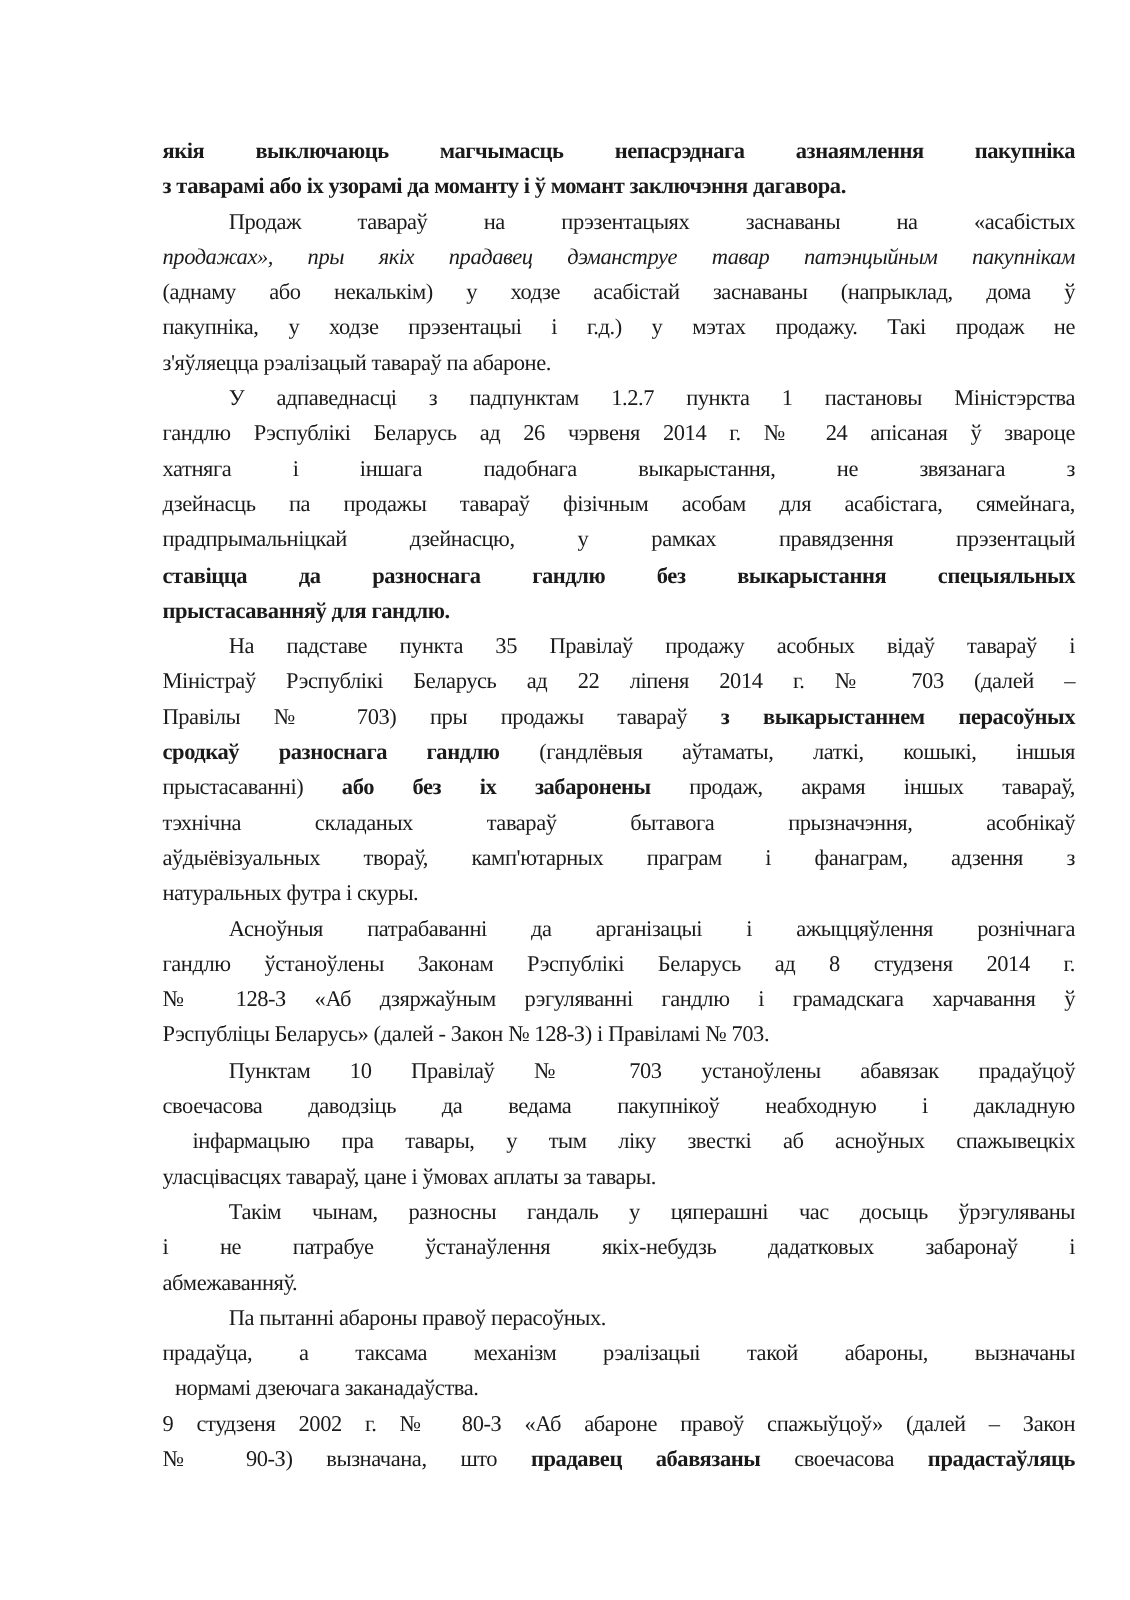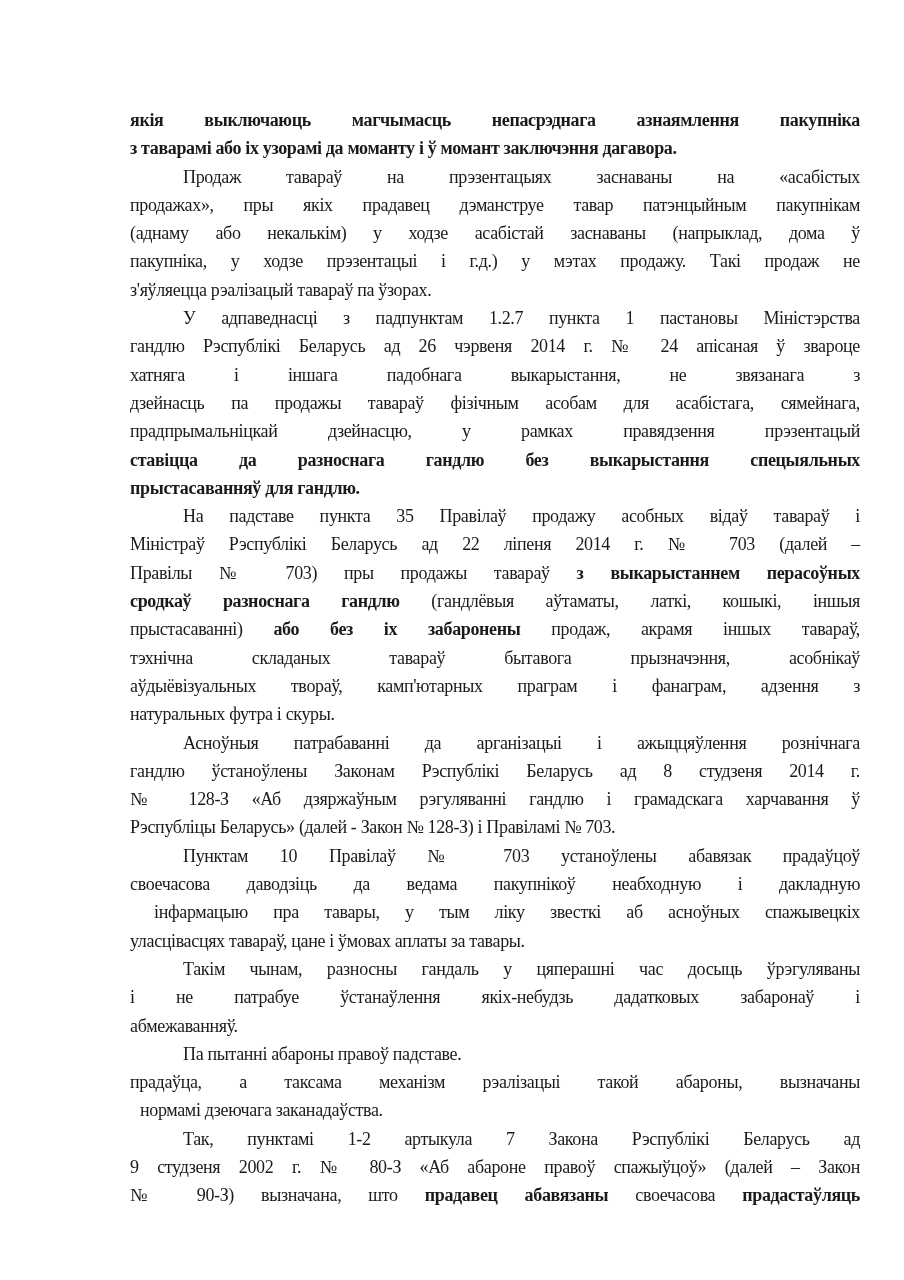--- a/index.html
+++ b/index.html
@@ -41,24 +41,24 @@
   .line > span { white-space: pre; }
   .b { font-weight: bold; }
 </style>
 </head>
 <body>
 
 <div class="page" id="page">
     <div class="line" style="word-spacing: 0px;"><span class="b">якія выключаюць магчымасць непасрэднага азнаямлення пакупніка</span></div>
     <div class="line last" style="word-spacing: 0px;"><span class="b">з таварамі або іх узорамі да моманту і ў момант заключэння дагавора.</span></div>
     <div class="line indent" style="word-spacing: 0px;"><span>Продаж тавараў на прэзентацыях заснаваны на «асабістых</span></div>
-    <div class="line" style="word-spacing: 0px;"><span>продажах», пры якіх прадавец дэманструе тавар патэнцыйным пакупнікам</span></div>
+    <div class="line" style="word-spacing: 0px; font-style: italic;"><span>продажах», пры якіх прадавец дэманструе тавар патэнцыйным пакупнікам</span></div>
     <div class="line" style="word-spacing: 0px;"><span>(аднаму або некалькім) у ходзе асабістай заснаваны (напрыклад, дома ў</span></div>
     <div class="line" style="word-spacing: 0px;"><span>пакупніка, у ходзе прэзентацыі і г.д.) у мэтах продажу. Такі продаж не</span></div>
-    <div class="line last" style="word-spacing: 0px;"><span>з'яўляецца рэалізацый тавараў па ўзорах.</span></div>
+    <div class="line last" style="word-spacing: 0px;"><span>з'яўляецца рэалізацый тавараў па абароне.</span></div>
     <div class="line indent" style="word-spacing: 0px;"><span>У адпаведнасці з падпунктам 1.2.7 пункта 1 пастановы Міністэрства</span></div>
     <div class="line" style="word-spacing: 0px;"><span>гандлю Рэспублікі Беларусь ад 26 чэрвеня 2014 г. № 24 апісаная ў звароце</span></div>
     <div class="line" style="word-spacing: 0px;"><span>хатняга і іншага падобнага выкарыстання, не звязанага з</span></div>
     <div class="line" style="word-spacing: 0px;"><span>дзейнасць па продажы тавараў фізічным асобам для асабістага, сямейнага,</span></div>
     <div class="line" style="word-spacing: 0px;"><span>прадпрымальніцкай дзейнасцю, у рамках правядзення прэзентацый</span></div>
     <div class="line" style="word-spacing: 0px;"><span class="b">ставіцца да разноснага гандлю без выкарыстання спецыяльных</span></div>
     <div class="line last" style="word-spacing: 0px;"><span class="b">прыстасаванняў для гандлю.</span></div>
     <div class="line indent" style="word-spacing: 0px;"><span>На падставе пункта 35 Правілаў продажу асобных відаў тавараў і</span></div>
     <div class="line" style="word-spacing: 0px;"><span>Міністраў Рэспублікі Беларусь ад 22 ліпеня 2014 г. № 703 (далей –</span></div>
     <div class="line" style="word-spacing: 0px;"><span>Правілы № 703) пры продажы тавараў </span><span class="b">з выкарыстаннем перасоўных</span></div>
@@ -71,19 +71,18 @@
     <div class="line" style="word-spacing: 0px;"><span>гандлю ўстаноўлены Законам Рэспублікі Беларусь ад 8 студзеня 2014 г.</span></div>
     <div class="line" style="word-spacing: 0px;"><span>№ 128-З «Аб дзяржаўным рэгуляванні гандлю і грамадскага харчавання ў</span></div>
     <div class="line last" style="word-spacing: 0px;"><span>Рэспубліцы Беларусь» (далей - Закон № 128-З) і Правіламі № 703.</span></div>
     <div class="line indent" style="word-spacing: 0px;"><span>Пунктам 10 Правілаў № 703 устаноўлены абавязак прадаўцоў</span></div>
     <div class="line" style="word-spacing: 0px;"><span>своечасова даводзіць да ведама пакупнікоў неабходную і дакладную</span></div>
     <div class="line" style="word-spacing: 0px; margin-left: 24px;"><span>інфармацыю пра тавары, у тым ліку звесткі аб асноўных спажывецкіх</span></div>
     <div class="line last" style="word-spacing: 0px;"><span>уласцівасцях тавараў, цане і ўмовах аплаты за тавары.</span></div>
     <div class="line indent" style="word-spacing: 0px;"><span>Такім чынам, разносны гандаль у цяперашні час досыць ўрэгуляваны</span></div>
     <div class="line" style="word-spacing: 0px;"><span>і не патрабуе ўстанаўлення якіх-небудзь дадатковых забаронаў і</span></div>
     <div class="line last" style="word-spacing: 0px;"><span>абмежаванняў.</span></div>
-    <div class="line indent last" style="word-spacing: 0px;"><span>Па пытанні абароны правоў падставе.</span></div>
+    <div class="line indent last" style="word-spacing: 0px;"><span>Па пытанні абароны правоў перасоўных.</span></div>
     <div class="line" style="word-spacing: 0px;"><span>прадаўца, а таксама механізм рэалізацыі такой абароны, вызначаны</span></div>
     <div class="line last" style="word-spacing: 0px; margin-left: 10px;"><span>нормамі дзеючага заканадаўства.</span></div>
-    <div class="line indent" style="word-spacing: 0px;"><span>Так, пунктамі 1-2 артыкула 7 Закона Рэспублікі Беларусь ад</span></div>
     <div class="line" style="word-spacing: 0px;"><span>9 студзеня 2002 г. № 80-З «Аб абароне правоў спажыўцоў» (далей – Закон</span></div>
     <div class="line" style="word-spacing: 0px;"><span>№ 90-З) вызначана, што </span><span class="b">прадавец абавязаны</span><span> своечасова </span><span class="b">прадастаўляць</span></div>
   </div>
 
 </body></html>

